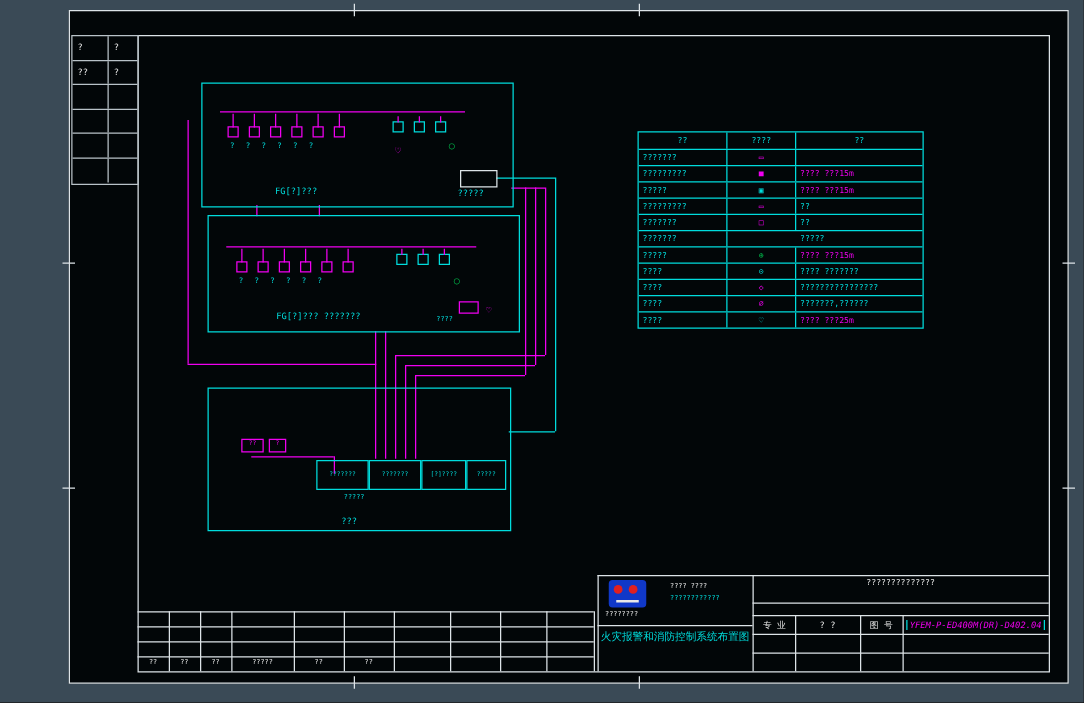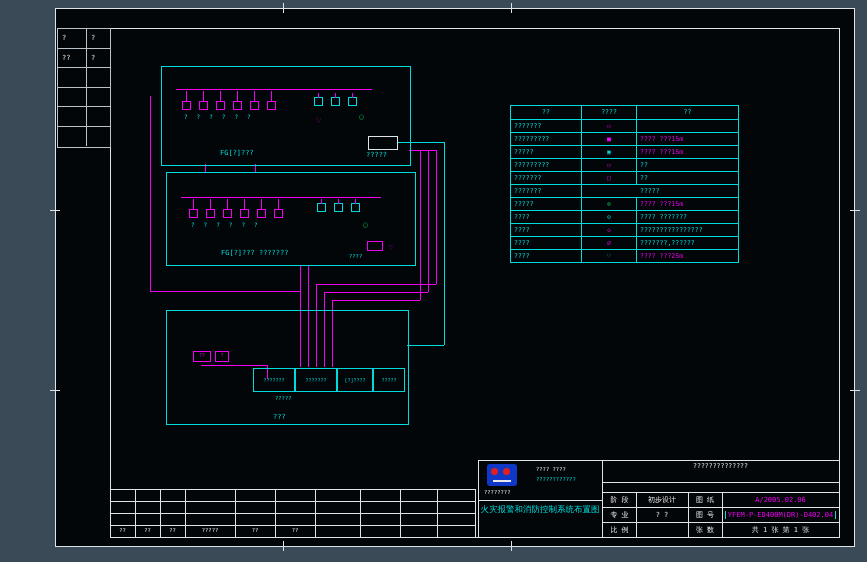--- a/index.html
+++ b/index.html
@@ -35,21 +35,21 @@
   .cc2{flex:1;padding-left:4px;line-height:18px;}
   
   .panel{position:absolute;left:86px;top:57px;display:flex;}
   .pcell{border:1px solid #00dcdc;height:22px;font-size:5px;color:#00dcdc;display:flex;align-items:center;justify-content:center;overflow:hidden;}
   .relay{position:absolute;border:1px solid #f000f0;color:#f000f0;font-size:5px;line-height:7px;text-align:center;}
   
   .tb-rows{position:absolute;left:603px;top:492px;width:236px;}
   .tbrow{display:flex;height:15px;align-items:center;font-size:7px;color:#e8e8e8;}
   .tc1{width:33px;text-align:center;} .tc2{width:52px;text-align:center;}
   .tc3{width:34px;text-align:center;} .tc4{width:117px;text-align:center;overflow:hidden;white-space:nowrap;}
-  .hl{border:1px solid #00dcdc;padding:0 2px;}
+  .hl{border:1px solid #00dcdc;padding:0 2px;font-style:italic;}
   .company{position:absolute;left:602px;top:461px;width:237px;text-align:center;color:#e8e8e8;font-size:6.5px;line-height:10px;}
   .dtitle{position:absolute;left:479px;top:504px;width:122px;text-align:center;color:#00dcdc;font-size:8.5px;
           font-family:"DejaVu Sans",sans-serif;}
   .logo{position:absolute;left:487px;top:464px;width:30px;height:22px;background:#1038c8;border-radius:3px;}
   .logo .dot{position:absolute;width:7px;height:7px;border-radius:50%;background:#e02020;}
   .logo .bar{position:absolute;left:6px;top:16px;width:18px;height:2px;background:#e8e8e8;}
   .rev-labels{position:absolute;left:110px;top:527px;display:flex;font-size:5.5px;color:#e8e8e8;}
   .rev-labels span{display:block;text-align:center;overflow:hidden;}
   .glyph{position:absolute;line-height:1;}
 </style>
@@ -289,32 +289,20 @@
   <div class="small-label txt-w tiny" style="left:536px;top:466px;">???? ????</div>
   <div class="small-label txt-c tiny" style="left:536px;top:476px;">????????????</div>
 
   <div class="company">
     <div>??????????????</div>
   </div>
 
   <div class="dtitle">火灾报警和消防控制系统布置图</div>
   <div class="tb-rows" id="tb-rows">
       <div class="tbrow">
-        <div class="tc1">阶 段</div>
-        <div class="tc2">初步设计</div>
-        <div class="tc3">图 纸</div>
-        <div class="tc4"><span style="color: rgb(240, 0, 240);">A/2005.02.06</span></div>
-      </div>
-      <div class="tbrow">
         <div class="tc1">专 业</div>
         <div class="tc2">? ?</div>
         <div class="tc3">图 号</div>
         <div class="tc4"><span class="hl" style="color: rgb(240, 0, 240);">YFEM-P-ED400M(DR)-D402.04</span></div>
       </div>
-      <div class="tbrow">
-        <div class="tc1">比 例</div>
-        <div class="tc2"></div>
-        <div class="tc3">张 数</div>
-        <div class="tc4"><span style="color: rgb(232, 232, 232);">共 1 张 第 1 张</span></div>
-      </div>
     </div>
 
 </div>
 
 </body></html>

